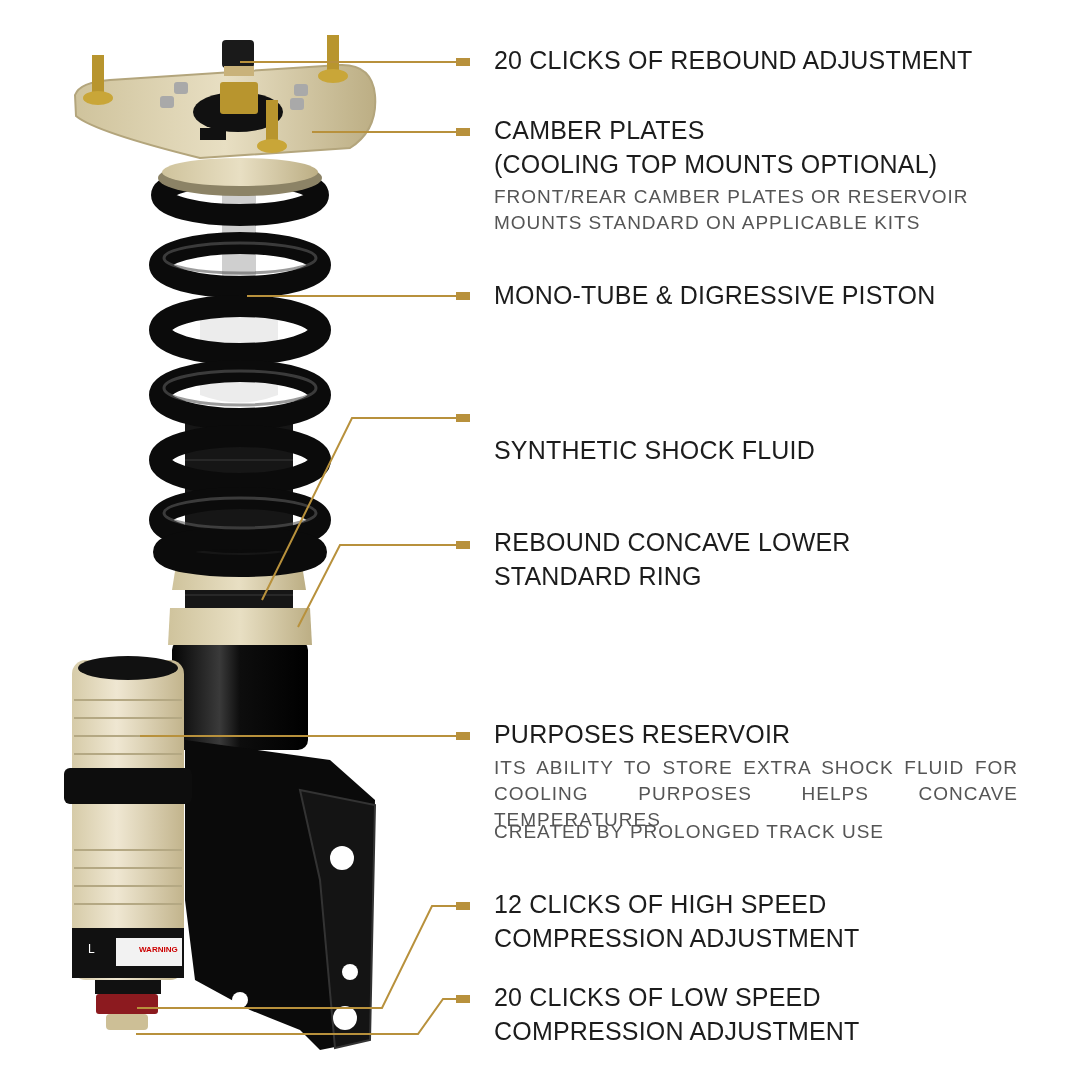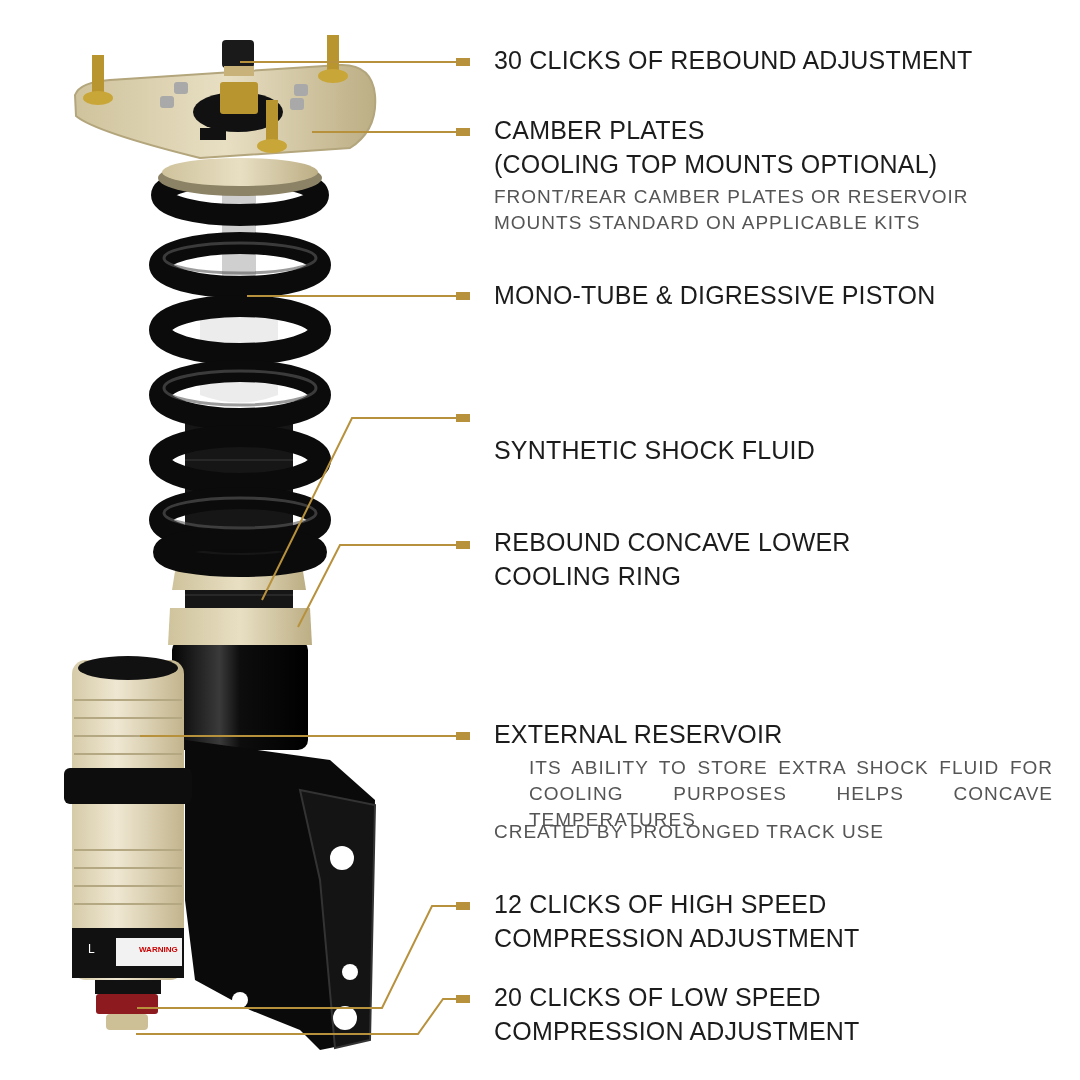--- a/index.html
+++ b/index.html
@@ -1,20 +1,20 @@
 <!DOCTYPE html>
 <html><head>
 <meta charset="utf-8">
 <style>
   html,body{margin:0;padding:0;background:#fff;}
   #stage{position:relative;width:1080px;height:1080px;overflow:hidden;background:#fff;font-family:"Liberation Sans",sans-serif;}
   svg#art{position:absolute;left:0;top:0;}
   .lbl{position:absolute;left:494px;color:#1c1c1c;font-size:25px;letter-spacing:0.2px;line-height:34px;white-space:nowrap;}
   .sub{position:absolute;left:494px;color:#555;font-size:19px;letter-spacing:1px;line-height:26px;white-space:nowrap;}
-  .just{width:524px;text-align:justify;text-align-last:justify;white-space:normal;margin-left:35px;}
+  .just{width:524px;text-align:justify;text-align-last:justify;white-space:normal;}
 </style>
 </head>
 <body>
 
 <div id="stage">
   <svg id="art" width="1080" height="1080" viewBox="0 0 1080 1080">
     <defs>
       <linearGradient id="gold" x1="0" x2="1">
         <stop offset="0" stop-color="#cfc39c"></stop>
           <stop offset="0.5" stop-color="#e8dfc3"></stop>
@@ -138,35 +138,35 @@
         <rect x="456" y="128" width="14" height="8"></rect>
       <rect x="456" y="292" width="14" height="8"></rect>
         <rect x="456" y="414" width="14" height="8"></rect>
       <rect x="456" y="541" width="14" height="8"></rect>
         <rect x="456" y="732" width="14" height="8"></rect>
       <rect x="456" y="902" width="14" height="8"></rect>
         <rect x="456" y="995" width="14" height="8"></rect>
     </g>
   </svg>
 
-  <div class="lbl" style="top:43px">30 CLICKS OF REBOUND ADJUSTMENT</div>
+  <div class="lbl" style="top:43px">20 CLICKS OF REBOUND ADJUSTMENT</div>
 
   <div class="lbl" style="top:113px">CAMBER PLATES</div>
   <div class="lbl" style="top:147px">(COOLING TOP MOUNTS OPTIONAL)</div>
   <div class="sub" style="top:184px">FRONT/REAR CAMBER PLATES OR RESERVOIR</div>
   <div class="sub" style="top:210px">MOUNTS STANDARD ON APPLICABLE KITS</div>
 
   <div class="lbl" style="top:278px">MONO-TUBE &amp; DIGRESSIVE PISTON</div>
 
   <div class="lbl" style="top:433px">SYNTHETIC SHOCK FLUID</div>
 
   <div class="lbl" style="top:525px">REBOUND CONCAVE LOWER</div>
-  <div class="lbl" style="top:559px">COOLING RING</div>
+  <div class="lbl" style="top:559px">STANDARD RING</div>
 
-  <div class="lbl" style="top:717px">EXTERNAL RESERVOIR</div>
+  <div class="lbl" style="top:717px">PURPOSES RESERVOIR</div>
   <div class="sub just" style="top:755px">ITS ABILITY TO STORE EXTRA SHOCK FLUID FOR</div>
   <div class="sub just" style="top:781px">COOLING PURPOSES HELPS CONCAVE TEMPERATURES</div>
   <div class="sub" style="top:819px">CREATED BY PROLONGED TRACK USE</div>
 
   <div class="lbl" style="top:887px">12 CLICKS OF HIGH SPEED</div>
   <div class="lbl" style="top:921px">COMPRESSION ADJUSTMENT</div>
 
   <div class="lbl" style="top:980px">20 CLICKS OF LOW SPEED</div>
   <div class="lbl" style="top:1014px">COMPRESSION ADJUSTMENT</div>
 </div>

